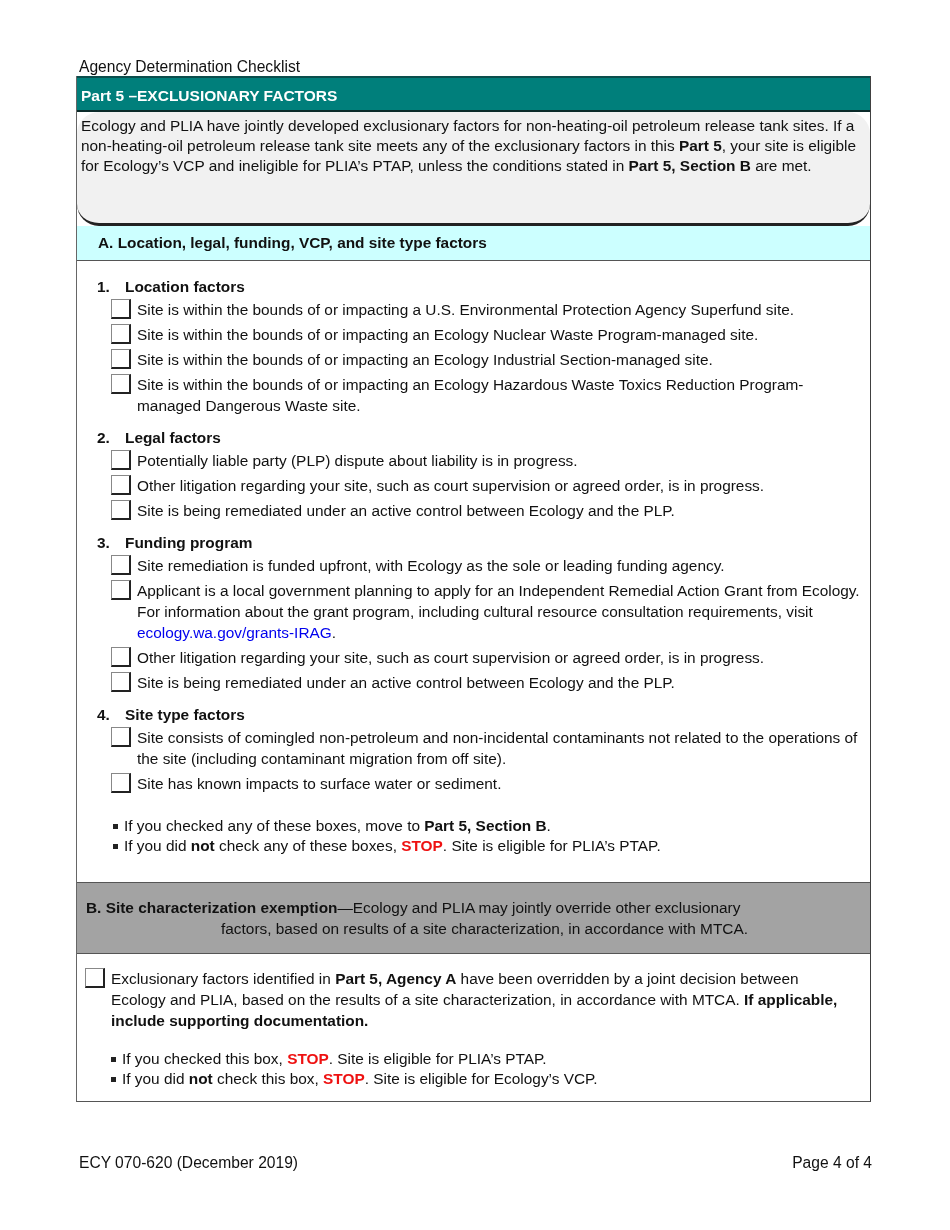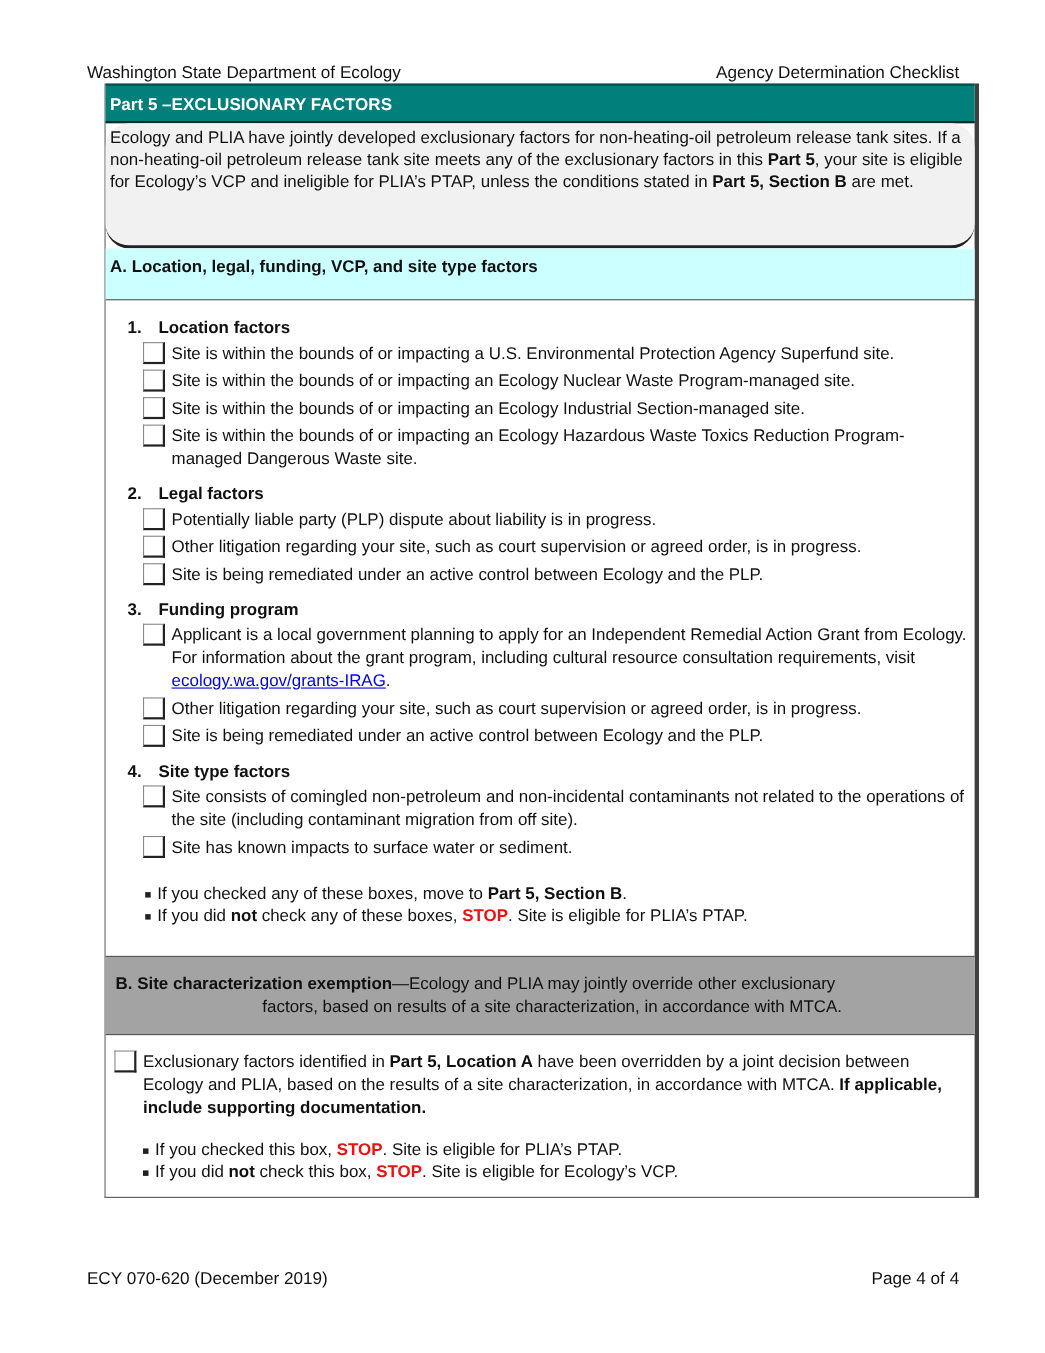--- a/index.html
+++ b/index.html
@@ -7,52 +7,52 @@
       width: 950px; height: 1230px; position: relative; overflow: hidden;
       font-family: "Liberation Sans", sans-serif; color: #111;
       font-size: 15.4px;
     }
     .page-header {
       position: absolute; left: 79px; top: 56px; width: 793px; height: 20px;
       display: flex; justify-content: space-between; align-items: flex-end;
       font-size: 15.6px; color: #111;
     }
     .frame {
-      position: absolute; left: 95px; top: 76px; width: 795px;
-      border-left: 1px solid #666; border-right: 4px solid #404040; border-bottom: 1px solid #555;
+      position: absolute; left: 76px; top: 76px; width: 795px;
+      border-left: 1px solid #666; border-right: 1px solid #404040; border-bottom: 1px solid #555;
       box-sizing: border-box;
     }
     .part-title {
       background: #007f7b; color: #fff; font-weight: bold; font-size: 15.5px;
       height: 36px; line-height: 36px; padding-left: 4px;
       border-top: 2px solid #0b4e4c; border-bottom: 2px solid #0b2b2a;
       box-sizing: border-box;
     }
     .intro {
       background: #f1f1f1; height: 114px; padding: 4px 4px 0 4px; box-sizing: border-box;
       line-height: 20px; border-bottom: 3px solid #222; border-radius: 22px;
     }
     .sec-a-head {
-      background: #ccffff; height: 47px; line-height: 33px; padding-left: 4px;
+      background: #ccffff; height: 35px; line-height: 33px; padding-left: 21px;
       font-weight: bold; box-sizing: border-box; border-bottom: 1px solid #555;
     }
     .sec-a-body { padding: 14px 0 26px 0; }
     .group { margin-left: 20px; }
     .group + .group { margin-top: 10px; }
     .group-title { font-weight: bold; height: 24px; line-height: 24px; display: flex; }
     .group-title .num { width: 28px; }
     .items { margin-left: 14px; }
     .item { display: flex; align-items: flex-start; line-height: 21px; margin-bottom: 4px; }
     .cb {
       width: 20px; height: 20px; box-sizing: border-box; flex: none;
       border: 1px solid #888; border-right: 2px solid #222; border-bottom: 2px solid #222;
       background: #fff; margin-right: 6px; margin-top: 0px; cursor: pointer;
     }
     .item-text { width: 728px; }
-    .link { color: #0000ee; text-decoration: underline; cursor: pointer; }
+    .link { color: #0000ee; cursor: pointer; }
     .bullets { margin: 22px 0 0 36px; line-height: 20px; }
     .bullet { display: flex; align-items: center; }
     .bullet .sq { width: 5px; height: 5px; background: #222; margin-right: 6px; flex: none; }
     .stop { color: #ee1111; font-weight: bold; }
     .sec-b-head {
       background: #a3a3a3; height: 72px; border-top: 1px solid #555; border-bottom: 1px solid #555;
       padding: 14px 8px 0 9px; box-sizing: border-box; line-height: 21px;
     }
     .sec-b-head .indent { padding-left: 21px; text-align: center; }
     .sec-b-body { padding: 14px 0 12px 8px; }
@@ -61,21 +61,20 @@
     .page-footer {
       position: absolute; left: 79px; top: 1154px; width: 793px;
       display: flex; justify-content: space-between; font-size: 15.6px;
     }
     b { font-weight: bold; }
   </style>
 </head>
 <body>
 
 <div class="page-header">
-  <span>Washington State Department of Ecology</span>
   <span>Agency Determination Checklist</span>
 </div>
 
 <div class="frame">
   <div class="part-title">Part 5 –EXCLUSIONARY FACTORS</div>
 
   <div class="intro">
     <span>Ecology and PLIA have jointly developed exclusionary factors for non-heating-oil petroleum release tank sites. If a non-heating-oil petroleum release tank site meets any of the exclusionary factors in this </span><b>Part 5</b><span>, your site is eligible for Ecology’s VCP and ineligible for PLIA’s PTAP, unless the conditions stated in </span><b>Part 5, Section B</b><span> are met.</span>
   </div>
 
@@ -128,20 +127,24 @@
           </div>
       </div>
     </div>
 
     <div class="group">
       <div class="group-title">
         <span class="num">3.</span>
         <span>Funding program</span>
       </div>
       <div class="items">
+        <div class="item">
+            <span class="cb"></span>
+            <span class="item-text">Site remediation is funded upfront, with Ecology as the sole or leading funding agency.</span>
+          </div>
         <div class="item">
             <span class="cb"></span>
             <span class="item-text"><span>Applicant is a local government planning to apply for an Independent Remedial Action Grant from Ecology. For information about the grant program, including cultural resource consultation requirements, visit </span><a class="link">ecology.wa.gov/grants-IRAG</a><span>.</span></span>
           </div>
         <div class="item">
             <span class="cb"></span>
             <span class="item-text">Other litigation regarding your site, such as court supervision or agreed order, is in progress.</span>
           </div>
         <div class="item">
             <span class="cb"></span>
@@ -180,21 +183,21 @@
   </div>
 
   <div class="sec-b-head">
     <div><b>B. Site characterization exemption</b><span>—Ecology and PLIA may jointly override other exclusionary</span></div>
     <div class="indent">factors, based on results of a site characterization, in accordance with MTCA.</div>
   </div>
 
   <div class="sec-b-body">
     <div class="item">
       <span class="cb"></span>
-      <span class="item-text"><span>Exclusionary factors identified in </span><b>Part 5, Location A</b><span> have been overridden by a joint decision between Ecology and PLIA, based on the results of a site characterization, in accordance with MTCA. </span><b>If applicable, include supporting documentation.</b></span>
+      <span class="item-text"><span>Exclusionary factors identified in </span><b>Part 5, Agency A</b><span> have been overridden by a joint decision between Ecology and PLIA, based on the results of a site characterization, in accordance with MTCA. </span><b>If applicable, include supporting documentation.</b></span>
     </div>
     <div class="bullets">
       <div class="bullet">
         <span class="sq"></span>
         <span><span>If you checked this box, </span><span class="stop">STOP</span><span>. Site is eligible for PLIA’s PTAP.</span></span>
       </div>
       <div class="bullet">
         <span class="sq"></span>
         <span><span>If you did </span><b>not</b><span> check this box, </span><span class="stop">STOP</span><span>. Site is eligible for Ecology’s VCP.</span></span>
       </div>

